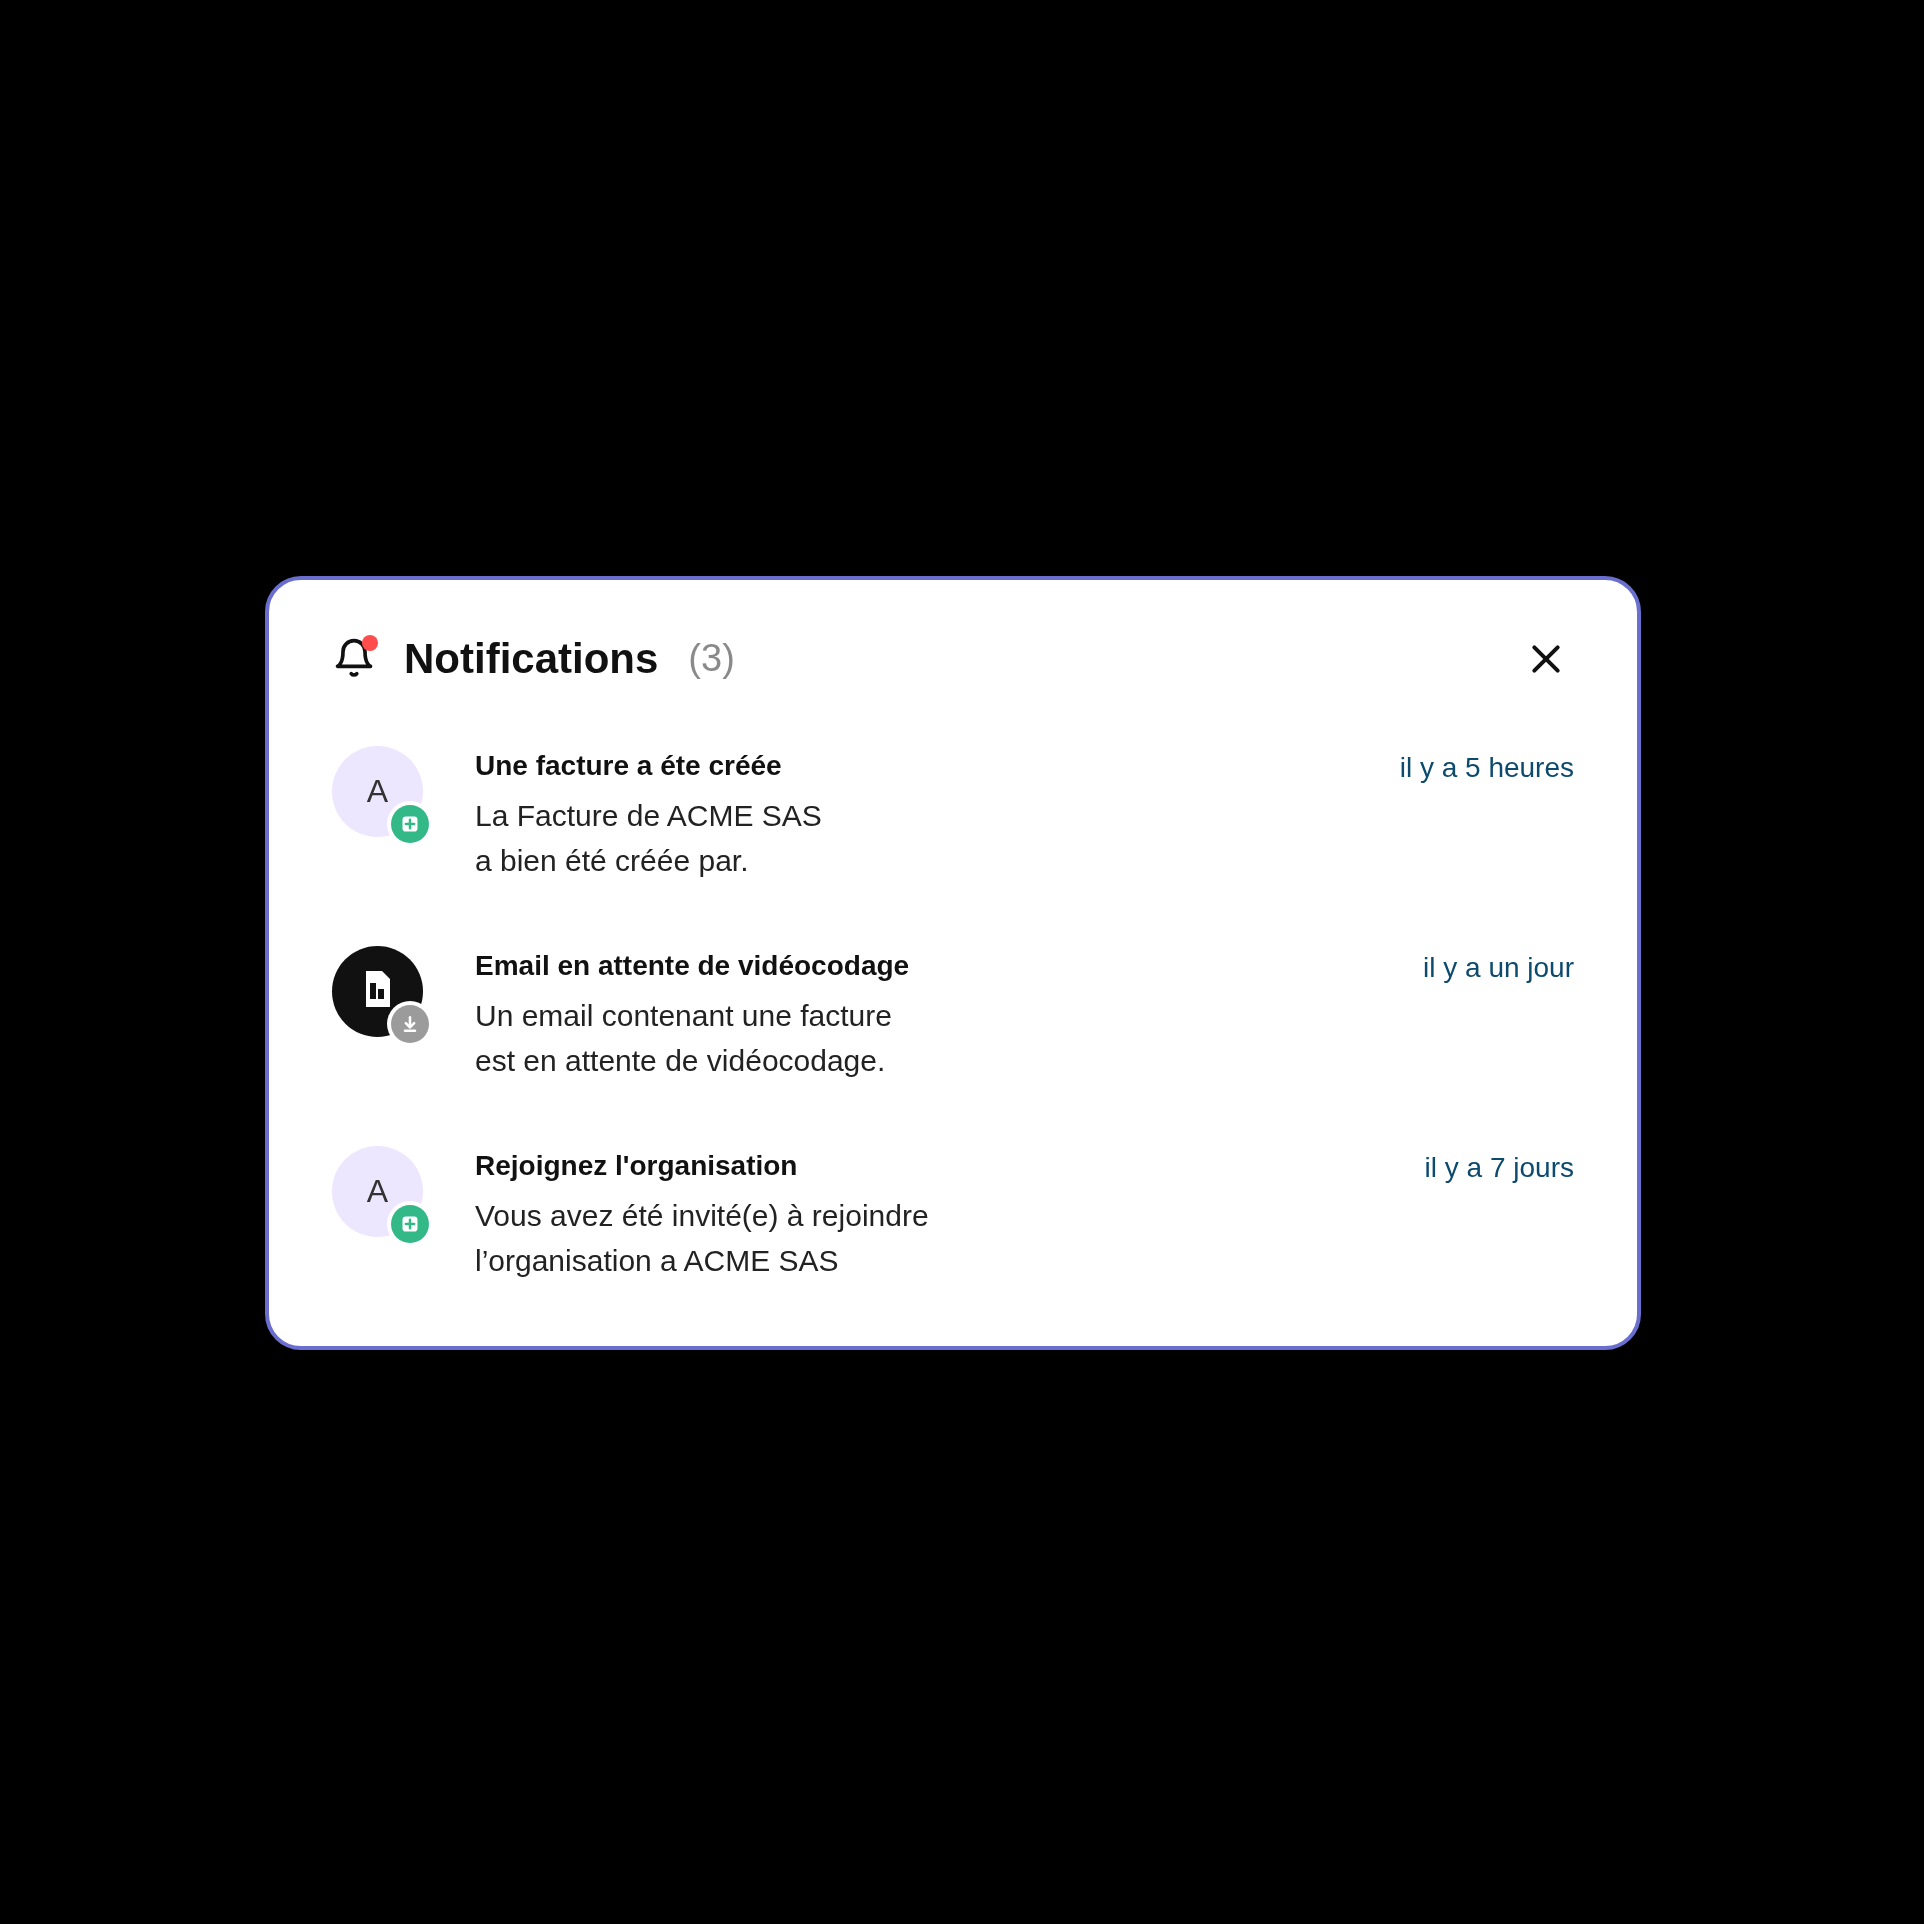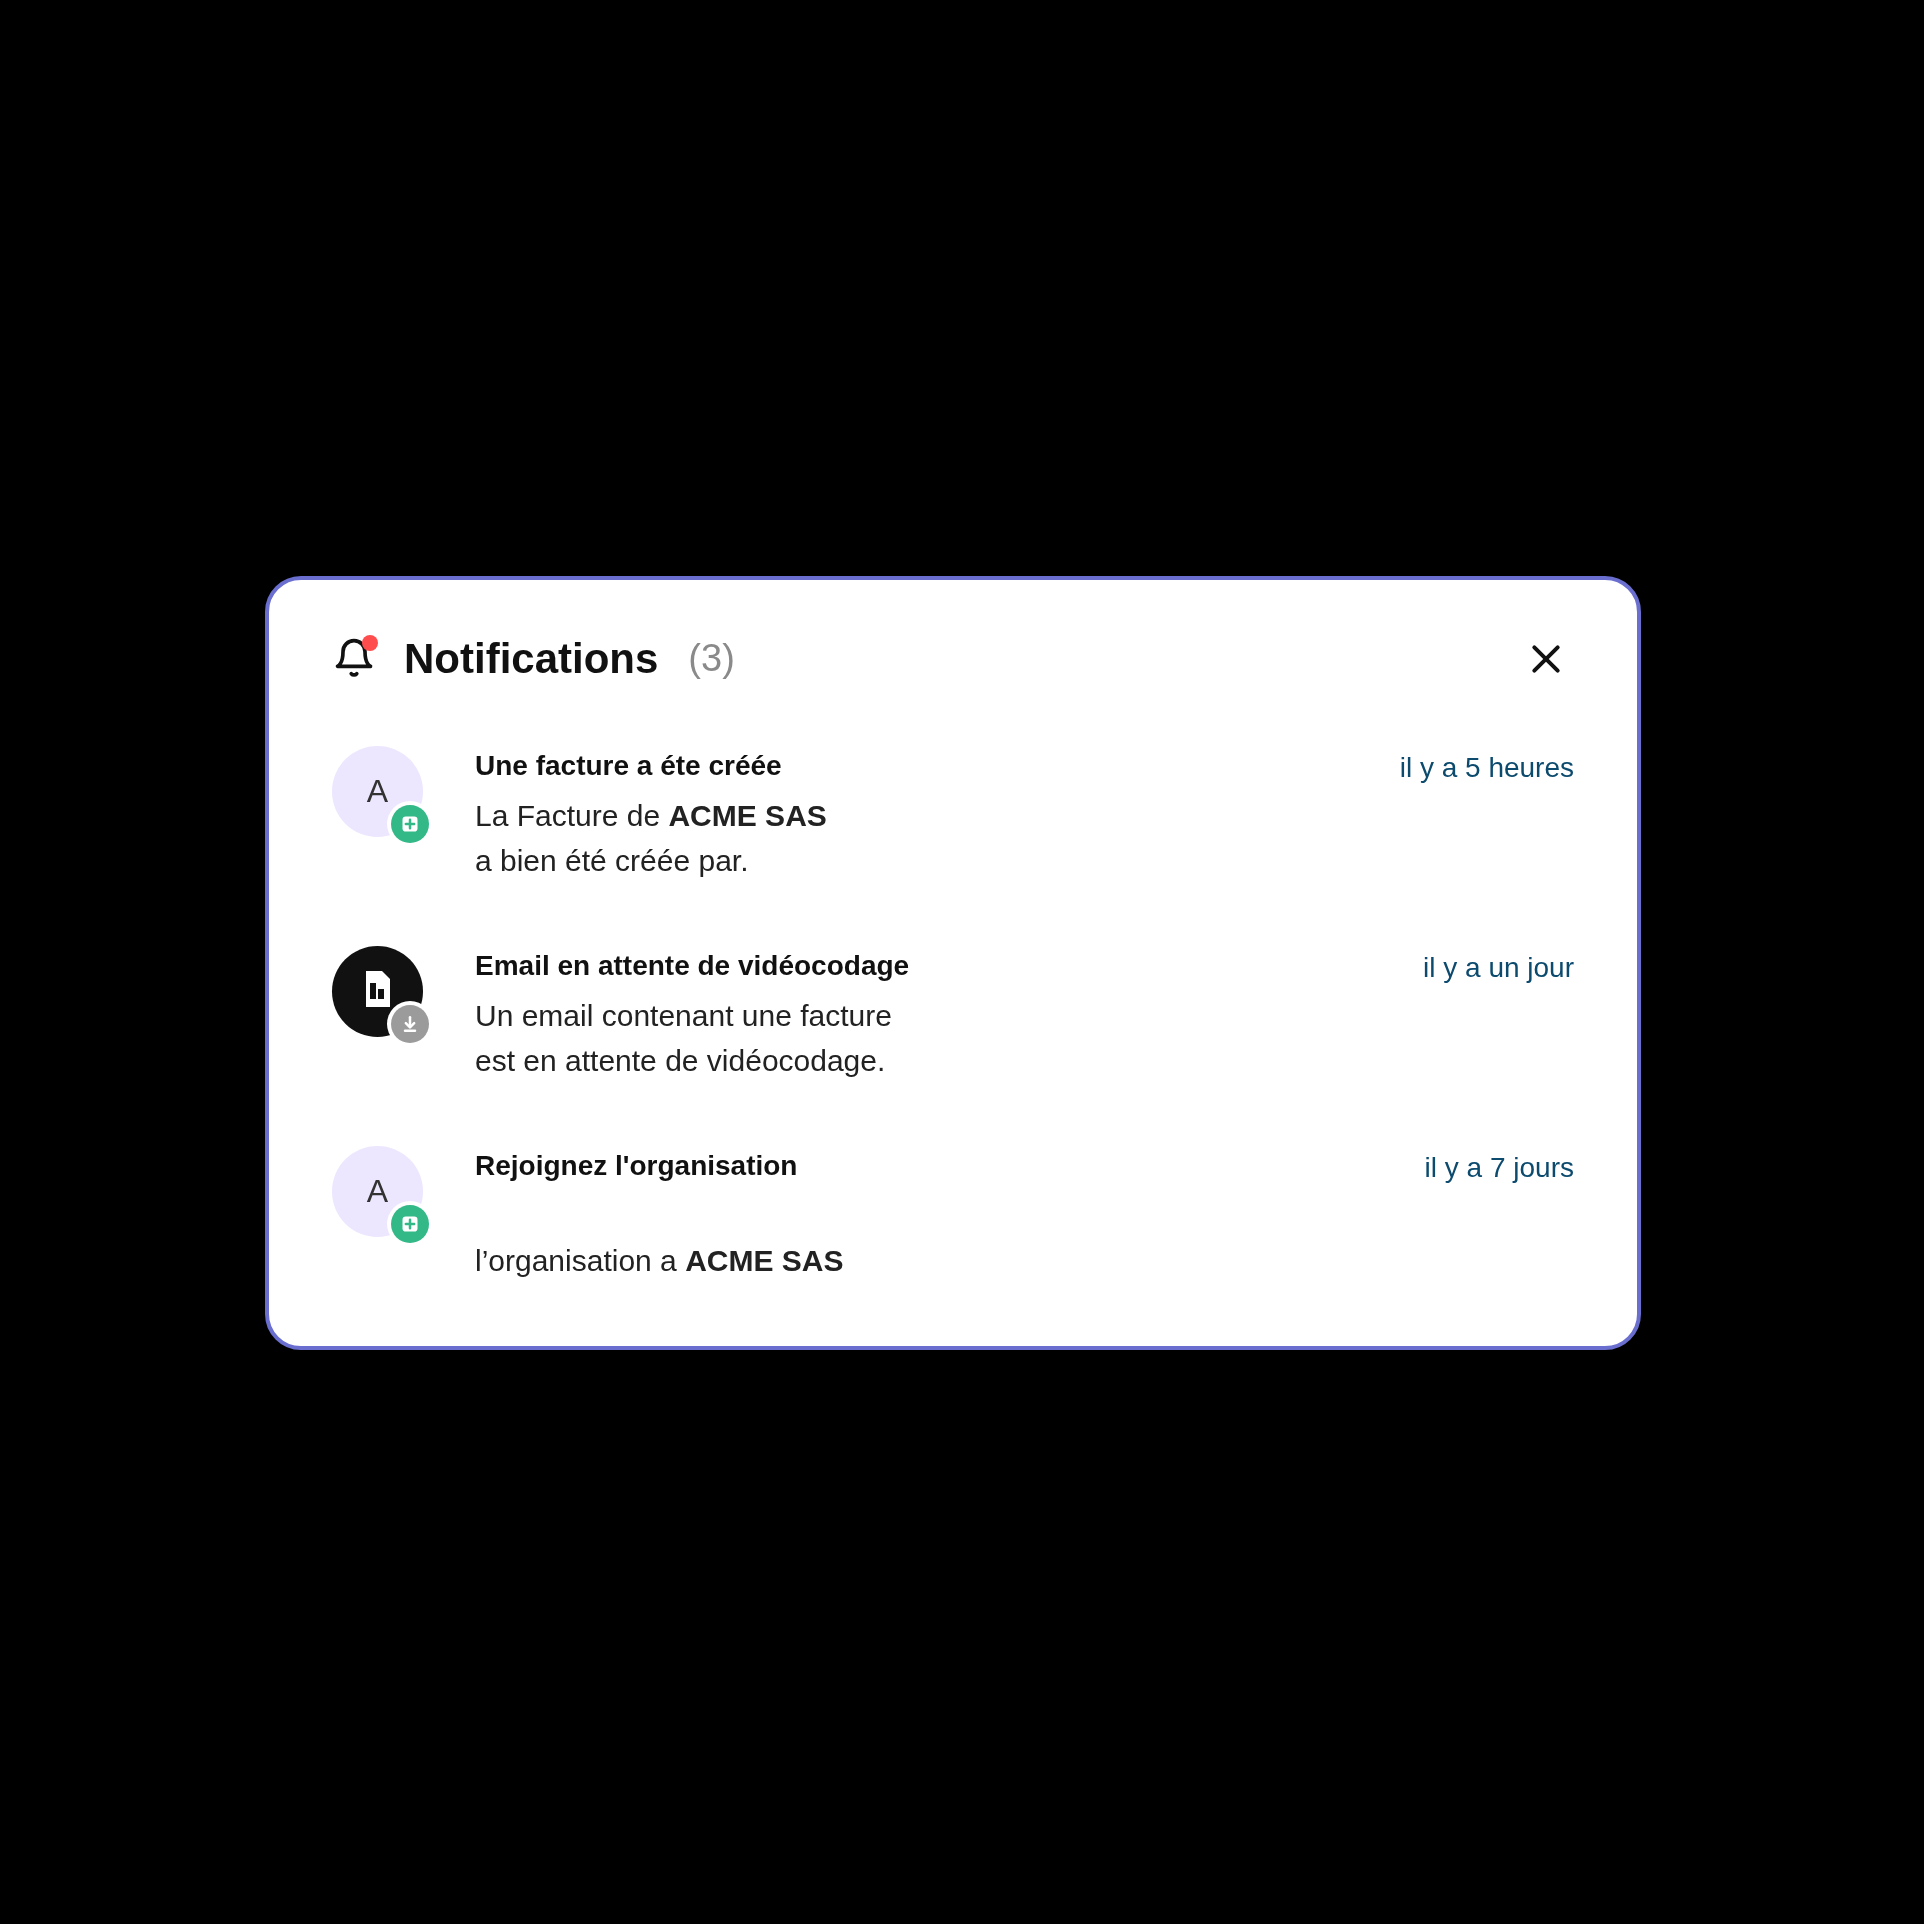--- a/index.html
+++ b/index.html
@@ -121,21 +121,21 @@
       font-weight: 700;
       color: #111;
       margin-bottom: 10px;
       line-height: 1.25;
     }
     .notif-body {
       font-size: 30px;
       color: #222;
       line-height: 1.5;
     }
-    .notif-body .bold { font-weight: 700; text-align: right; }
+    .notif-body .bold { font-weight: 400; text-align: right; }
     .notif-time {
       font-size: 28px;
       color: #0c4a6e;
       white-space: nowrap;
       padding-top: 6px;
     }
   </style>
 </head>
 <body>
 
@@ -218,21 +218,21 @@
           <span class="badge green">
             <svg width="20" height="20" viewBox="0 0 24 24">
               <rect x="3" y="3" width="18" height="18" rx="4" fill="#fff"></rect>
               <path d="M12 7v10M7 12h10" stroke="#33b888" stroke-width="3" stroke-linecap="round"></path>
             </svg>
           </span>
         </div>
         <div class="notif-content">
           <div class="notif-title">Rejoignez l'organisation</div>
           <div class="notif-body">
-            <br>
+            <span>Vous avez été invité(e) à rejoindre</span><br>
             <span>l’organisation a </span><span class="bold">ACME SAS</span>
           </div>
         </div>
         <div class="notif-time">il y a 7 jours</div>
       </div>
 
     </div>
   </div>
 </div>
 

